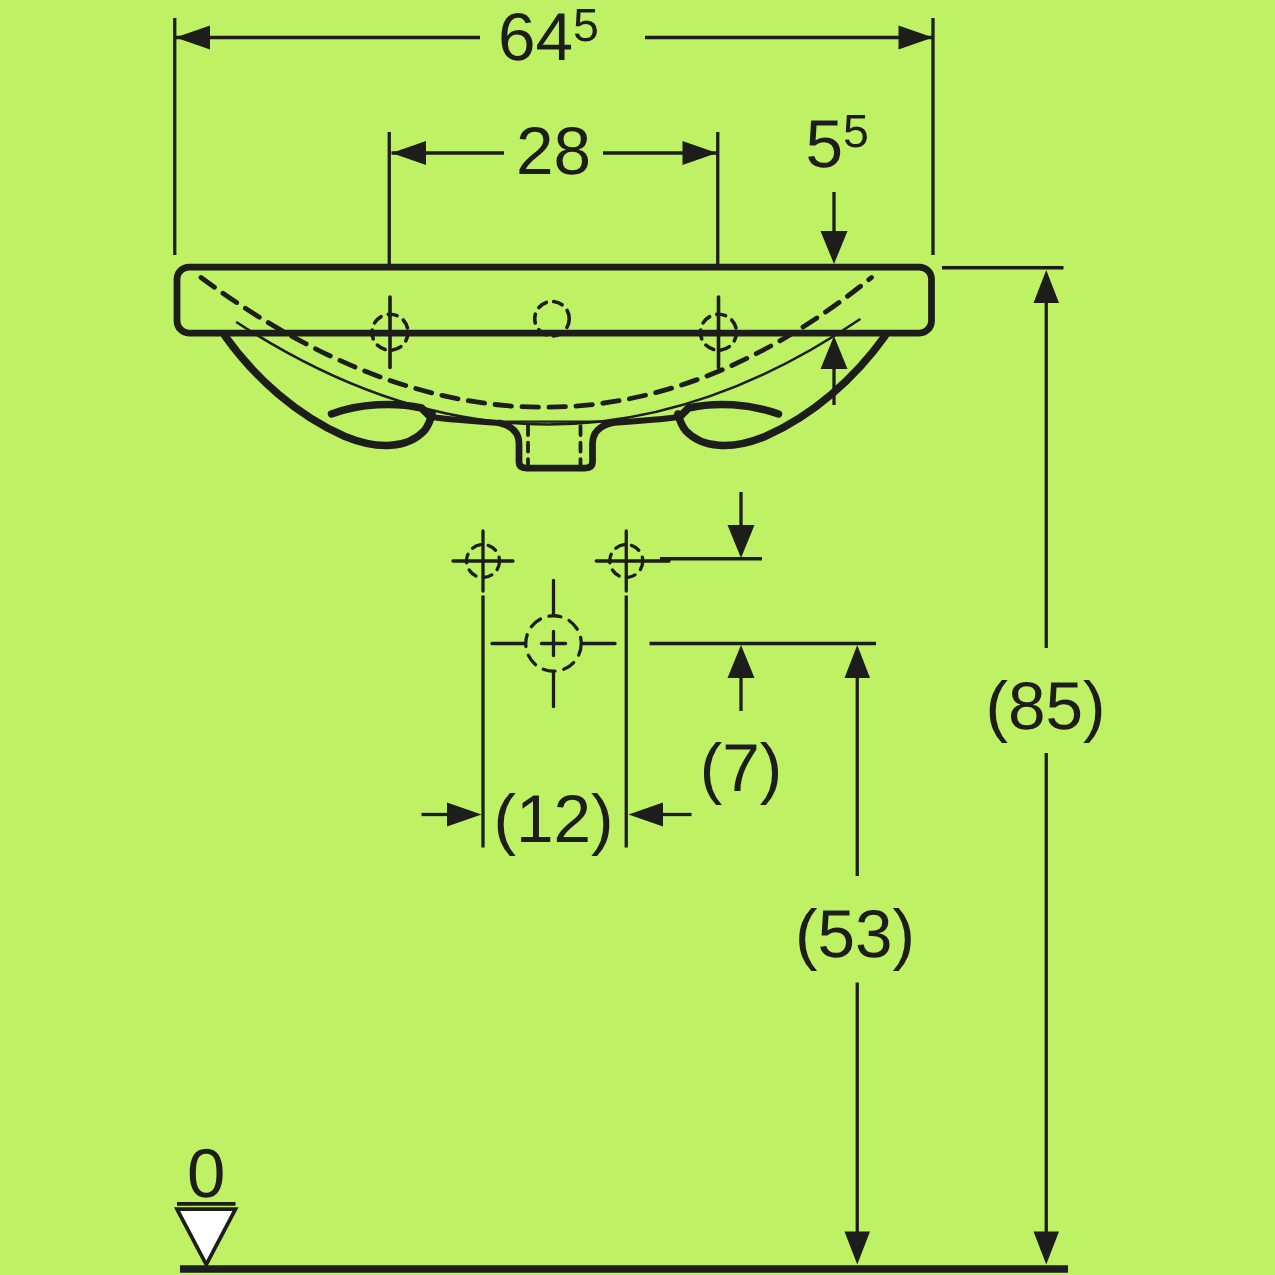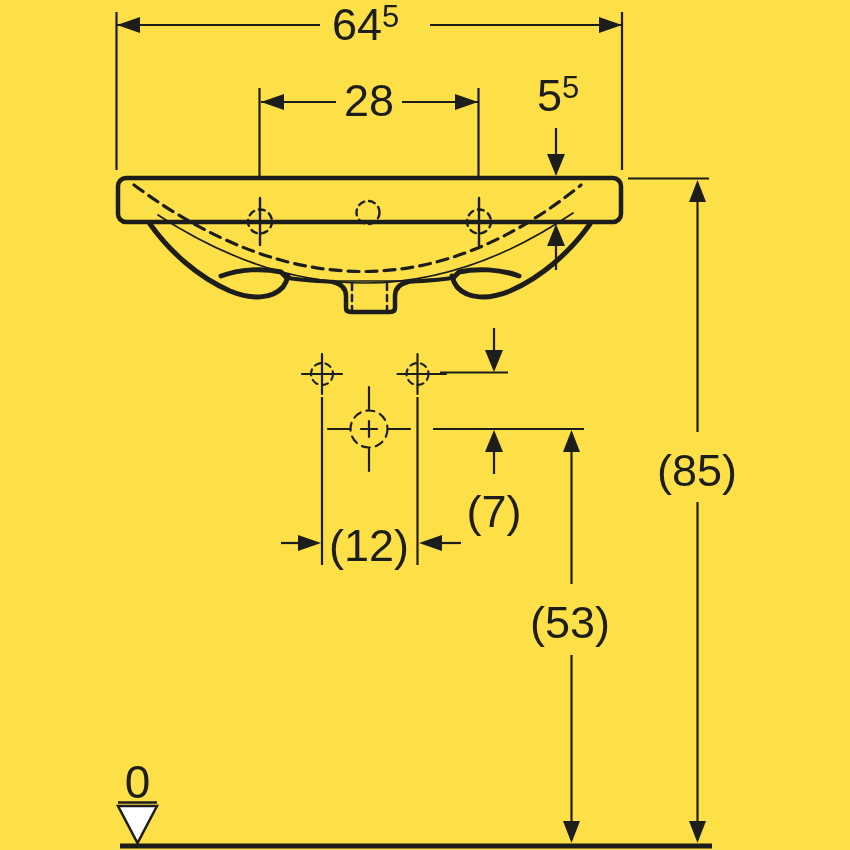--- a/index.html
+++ b/index.html
@@ -6,21 +6,21 @@
     margin: 0;
     padding: 0;
     background: #ffffff;
     width: 850px;
     height: 850px;
     overflow: hidden;
   }
   .drawing-wrap {
     width: 850px;
     height: 850px;
-    background: #fde047;
+    background: #bef264;
     text-align: right;
   }
   svg text {
     font-family: "Liberation Sans", "DejaVu Sans", sans-serif;
     fill: #1d1d1b;
   }
   .dim-txt  { font-size: 45px; }
   .dim-sup  { font-size: 31px; }
   .datum-txt{ font-size: 46px; }
 </style>

